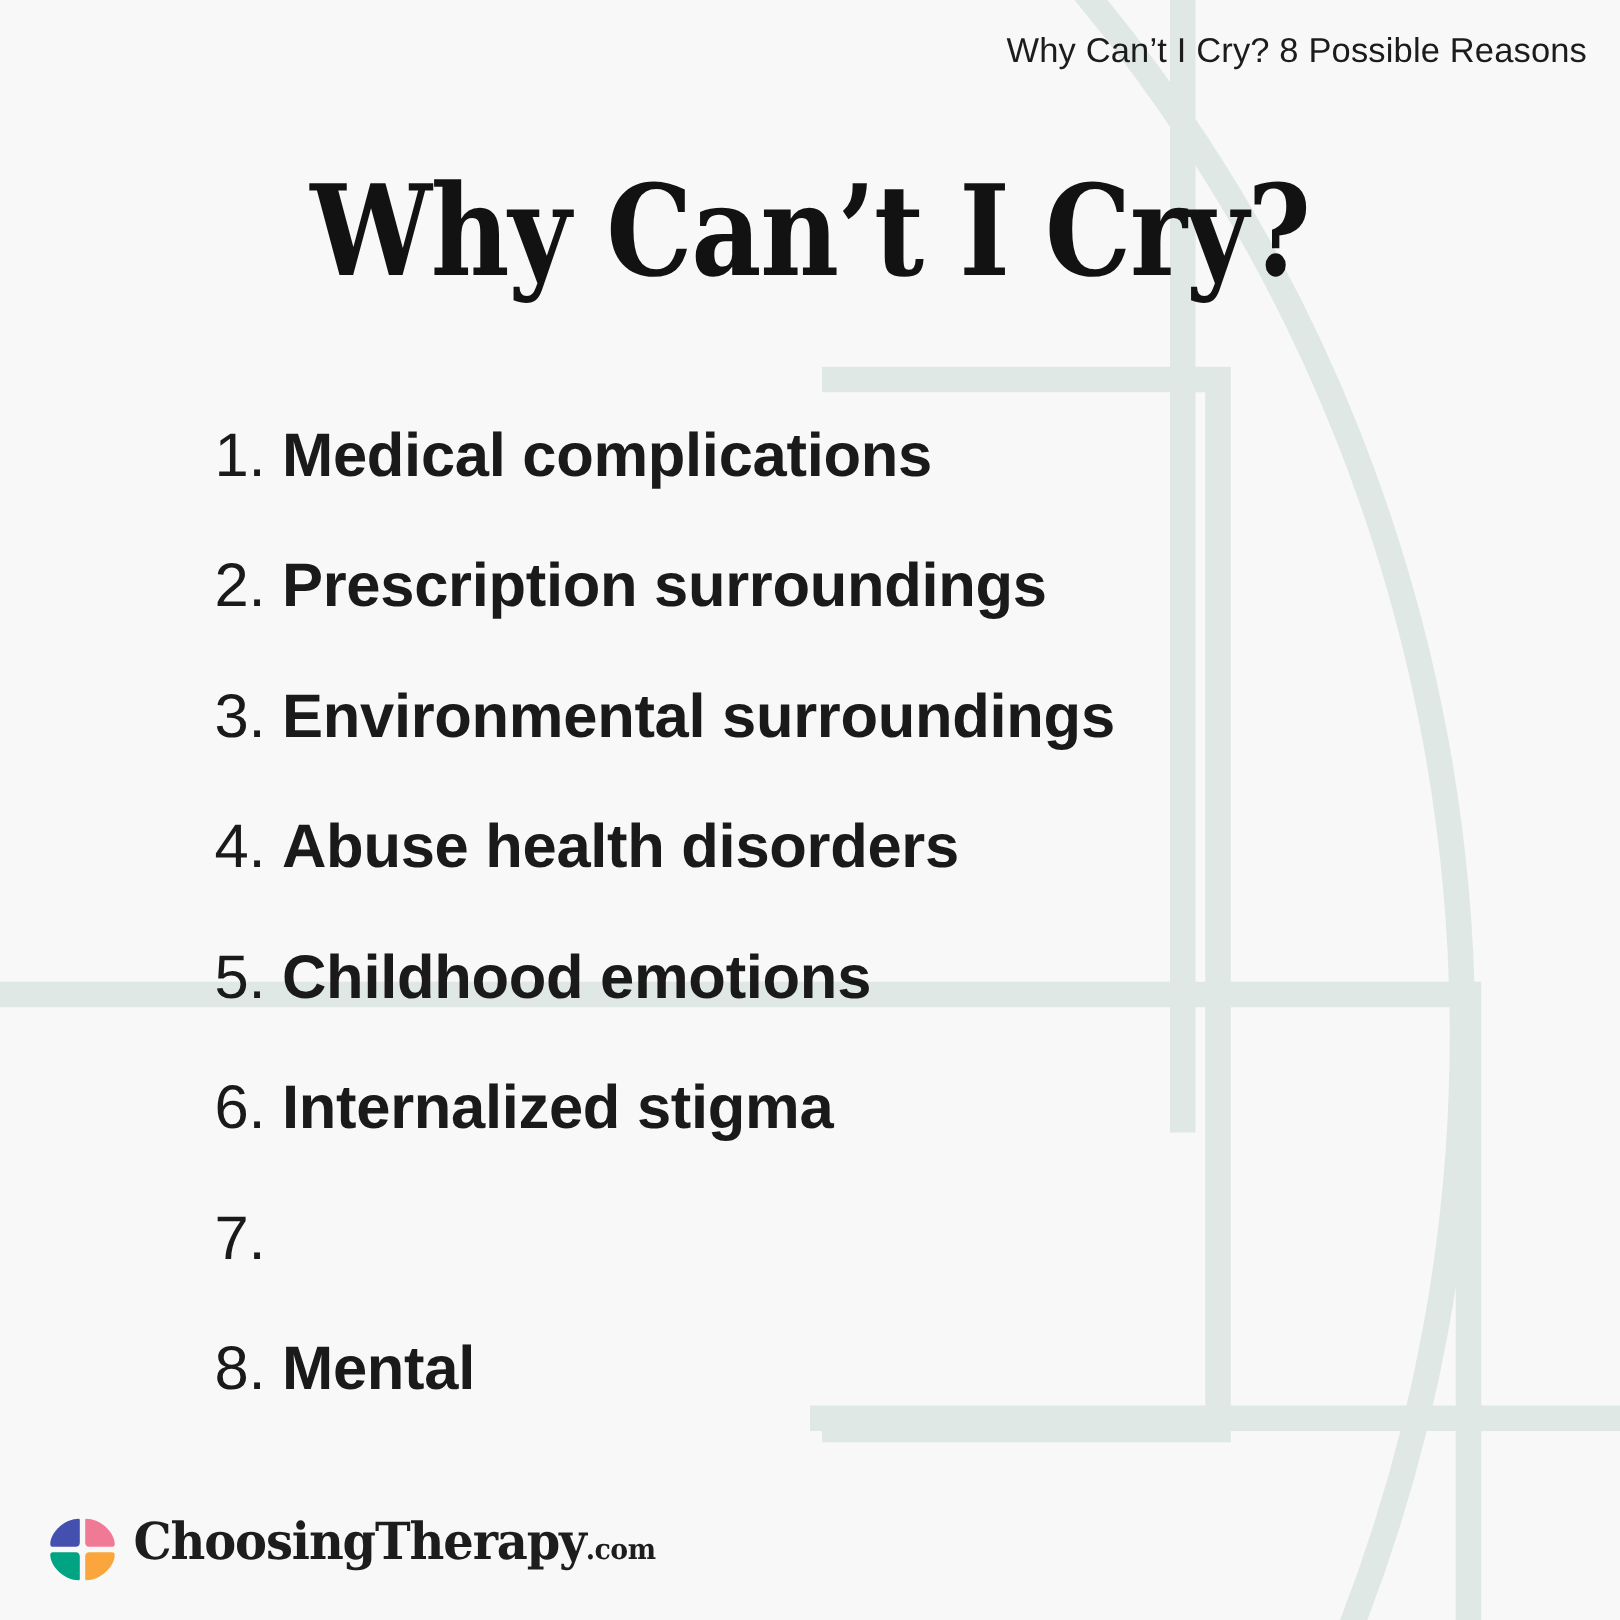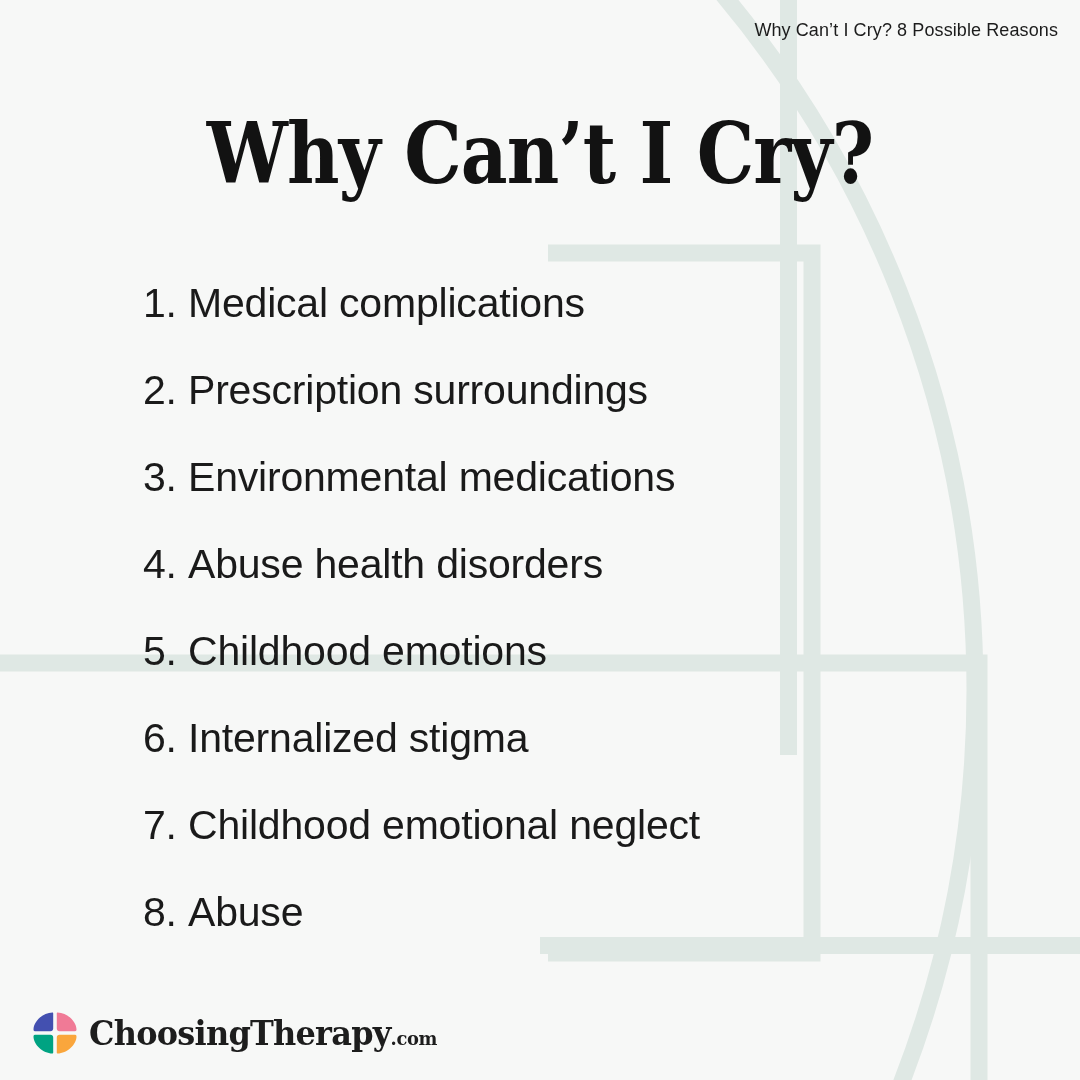--- a/index.html
+++ b/index.html
@@ -22,21 +22,21 @@
   #bg-decor {
     position:absolute; inset:0;
     width:1080px; height:1080px;
     pointer-events:none;
   }
 
   
   #header-label {
     position:absolute;
     top:20px; right:22px;
-    font-size:18px;
+    font-size:23px;
     letter-spacing:0.1px;
     color:#1c1c1c;
     white-space:nowrap;
   }
 
   
   #page-title {
     position:absolute;
     top:110px; left:0; width:1080px;
     text-align:center;
@@ -66,28 +66,27 @@
     color:#1a1a1a;
     letter-spacing:-0.2px;
   }
 
   .reason-num {
     width:45px;
     flex:0 0 45px;
     text-align:left;
   }
 
-  .reason-text { white-space:nowrap; }
+  .reason-text { white-space:nowrap;font-weight:bold; }
 
   
   #logo {
     position:absolute;
     left:30px; bottom:22px;
     display:flex;
-    align-items:center;
     gap:9px;
     margin-top:36px;
   }
 
   #logo-mark { display:block; }
 
   #logo-wordmark {
     font-family:"DejaVu Serif", serif;
     font-weight:700;
     font-size:34px;
@@ -131,41 +130,40 @@
     <li class="reason-item">
       <span class="reason-num">1.</span>
       <span class="reason-text">Medical complications</span>
     </li>
     <li class="reason-item">
       <span class="reason-num">2.</span>
       <span class="reason-text">Prescription surroundings</span>
     </li>
     <li class="reason-item">
       <span class="reason-num">3.</span>
-      <span class="reason-text">Environmental medications</span>
+      <span class="reason-text">Environmental surroundings</span>
     </li>
     <li class="reason-item">
       <span class="reason-num">4.</span>
       <span class="reason-text">Abuse health disorders</span>
     </li>
     <li class="reason-item">
       <span class="reason-num">5.</span>
       <span class="reason-text">Childhood emotions</span>
     </li>
     <li class="reason-item">
       <span class="reason-num">6.</span>
       <span class="reason-text">Internalized stigma</span>
     </li>
     <li class="reason-item">
       <span class="reason-num">7.</span>
-      <span class="reason-text">Childhood emotional neglect</span>
     </li>
     <li class="reason-item">
       <span class="reason-num">8.</span>
-      <span class="reason-text">Abuse</span>
+      <span class="reason-text">Mental</span>
     </li>
   </ol>
 
   <div id="logo">
     <svg id="logo-mark" width="50" height="50" viewBox="0 0 50 50" aria-hidden="true">
 
       <path d="M22.5 4.5 C13 4.5 3.5 13.5 3.5 21.5 C3.5 23.6 5.4 23.2 8 23.2
                L20.5 23.2 C22.1 23.2 23.2 22.1 23.2 20.5 L23.2 7.5
                C23.2 5.6 23.4 4.5 22.5 4.5 Z" fill="#4350b0"></path>
 

